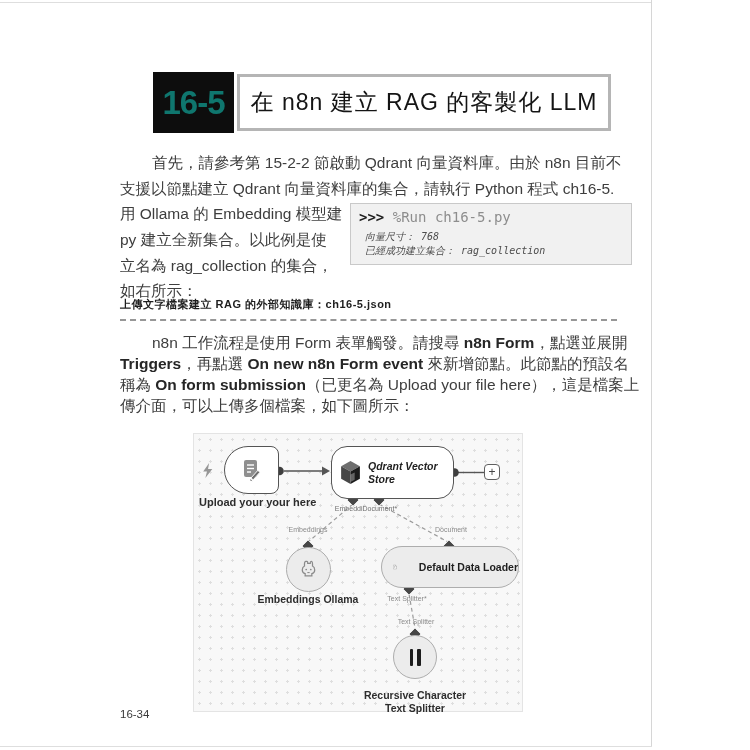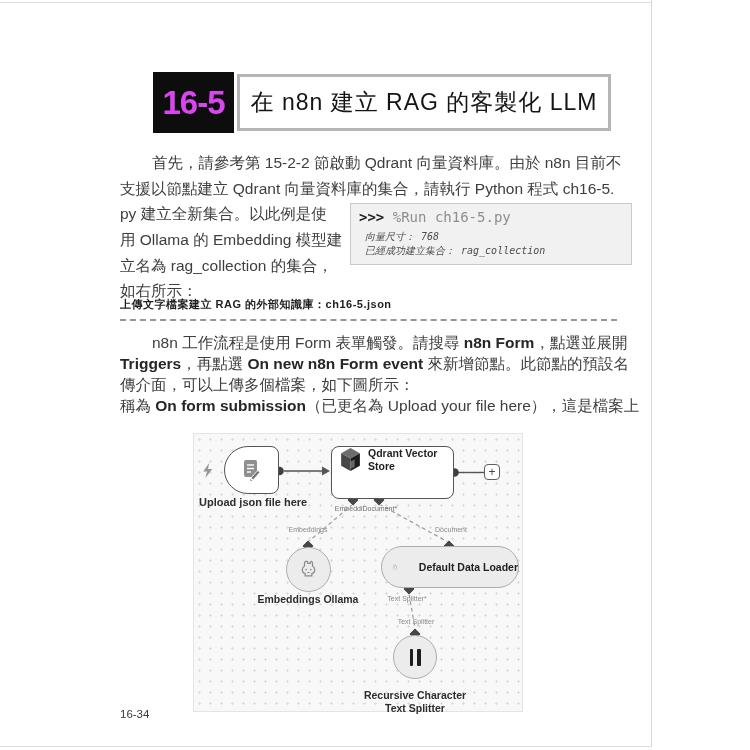--- a/index.html
+++ b/index.html
@@ -4,21 +4,21 @@
 <style>
   html,body{margin:0;padding:0;background:#fff;}
   body{width:750px;height:750px;overflow:hidden;font-family:"Liberation Sans",sans-serif;}
   .page{position:relative;width:750px;height:750px;background:#fff;}
   .edge{position:absolute;background:#dedede;}
   .edge-top{left:0;top:2px;width:652px;height:1px;}
   .edge-right{left:651px;top:0;width:1px;height:747px;background:#d6d6d6;}
   .edge-bottom{left:0;top:746px;width:652px;height:1px;}
 
   
-  .secnum{position:absolute;left:153px;top:72px;width:81px;height:61px;background:#0d0d0d;color:#d946ef;
+  .secnum{position:absolute;left:153px;top:72px;width:81px;height:61px;background:#0d0d0d;color:#0f766e;
     display:flex;align-items:center;justify-content:center;font-size:33px;font-weight:bold;letter-spacing:-1px;}
   .sectitle{position:absolute;left:237px;top:74px;width:374px;height:57px;border:3px solid #b5b5b5;background:#fff;
     box-sizing:border-box;display:flex;align-items:center;justify-content:center;}
   .sectitle span{font-size:23px;font-weight:500;color:#141414;letter-spacing:1px;}
 
   
   .para .line{white-space:nowrap;color:#3e3e3e;font-size:15.5px;}
   .p1full{position:absolute;left:120px;top:150px;width:515px;}
   .p1full .line{line-height:25.5px;}
   .p1left{position:absolute;left:120px;top:201px;width:232px;}
@@ -40,22 +40,22 @@
   .subheading{position:absolute;left:120px;top:297px;width:497px;margin:0;font-size:11px;font-weight:bold;
     color:#1e1e1e;letter-spacing:0.5px;padding-bottom:7px;border-bottom:2px dashed #979797;white-space:nowrap;}
 
   
   .diagram{position:absolute;left:193px;top:433px;width:330px;height:279px;background:#f8f8f8;border:1px solid #e4e4e4;
     box-sizing:border-box;background-image:radial-gradient(circle,#dedede 1px,rgba(0,0,0,0) 1.2px);background-size:11px 11px;}
   .wires{position:absolute;left:0;top:0;}
   .node{position:absolute;background:#fff;border:1.7px solid #555;box-sizing:border-box;}
   .trigger{left:30px;top:12px;width:55px;height:48px;border-radius:24px 8px 8px 24px;
     display:flex;align-items:center;justify-content:center;}
-  .qdrant{left:137px;top:12px;width:123px;height:53px;border-radius:8px;
-    display:flex;align-items:flex-start;padding-left:8px;gap:7px;}
+  .qdrant{left:137px;top:12px;width:123px;height:53px;border-radius:16px;
+    display:flex;align-items:center;padding-left:8px;gap:7px;font-style:italic;}
   .qlabel{font-size:10.5px;font-weight:600;color:#1f1f1f;line-height:13px;width:80px;}
   .plusbtn{position:absolute;left:290px;top:30px;width:16px;height:16px;border:1.6px solid #5f5f5f;border-radius:4px;
     background:#fff;box-sizing:border-box;display:flex;align-items:center;justify-content:center;
     font-size:12px;color:#444;line-height:1;}
   .bolt{position:absolute;left:7px;top:29px;}
   .nodelabel{position:absolute;font-weight:600;color:#2d2d2d;font-size:11px;white-space:nowrap;}
   .triggerlabel{left:5px;top:62px;}
   .ollamalabel{left:44px;top:159px;width:140px;text-align:center;font-size:10.5px;}
   .splitterlabel{left:166px;top:247px;width:110px;text-align:center;font-size:10.5px;line-height:12.5px;white-space:normal;margin-top:8px;}
   .connlabel{position:absolute;font-size:7px;color:#8a8a8a;text-align:center;width:120px;white-space:nowrap;}
@@ -87,42 +87,42 @@
   <div class="secnum">16-5</div>
   <div class="sectitle">
     <span>在 n8n 建立 RAG 的客製化 LLM</span>
   </div>
 
   <div class="para p1full">
     <div class="line indent">首先，請參考第 15-2-2 節啟動 Qdrant 向量資料庫。由於 n8n 目前不</div>
     <div class="line">支援以節點建立 Qdrant 向量資料庫的集合，請執行 Python 程式 ch16-5.</div>
   </div>
   <div class="para p1left">
+    <div class="line">用 Ollama 的 Embedding 模型建</div>
     <div class="line">py 建立全新集合。以此例是使</div>
-    <div class="line">用 Ollama 的 Embedding 模型建</div>
     <div class="line">立名為 rag_collection 的集合，</div>
     <div class="line">如右所示：</div>
   </div>
 
   <div class="terminal">
     <div class="tline1">
       <span class="prompt">&gt;&gt;&gt;</span>
       <span class="cmd">%Run ch16-5.py</span>
     </div>
     <div class="tout">向量尺寸： 768</div>
     <div class="tout">已經成功建立集合： rag_collection</div>
   </div>
 
   <h2 class="subheading">上傳文字檔案建立 RAG 的外部知識庫：ch16-5.json</h2>
 
   <div class="para p2">
     <div class="line indent"><span>n8n 工作流程是使用 Form 表單觸發。請搜尋 </span><b>n8n Form</b><span>，點選並展開</span></div>
     <div class="line"><b>Triggers</b><span>，再點選 </span><b>On new n8n Form event</b><span> 來新增節點。此節點的預設名</span></div>
+    <div class="line"><span>稱為 </span><b>On form submission</b><span>（已更名為 Upload your file here），這是檔案上</span></div>
     <div class="line"><span>傳介面，可以上傳多個檔案，如下圖所示：</span></div>
-    <div class="line"><span>稱為 </span><b>On form submission</b><span>（已更名為 Upload your file here），這是檔案上</span></div>
   </div>
 
   <div class="diagram">
     <svg class="wires" width="330" height="279">
 
       <line x1="90" y1="37" x2="133" y2="37" stroke="#555" stroke-width="1.6"></line>
       <polygon points="128,32.5 136,37 128,41.5" fill="#555"></polygon>
 
       <line x1="264" y1="38.5" x2="291" y2="38.5" stroke="#555" stroke-width="1.4"></line>
 
@@ -148,21 +148,21 @@
     <div class="node trigger">
       <svg width="24" height="24" viewBox="0 0 24 24">
         <rect x="4" y="2" width="13" height="17" rx="2" fill="#8f8f8f"></rect>
         <line x1="7" y1="7" x2="14" y2="7" stroke="#fff" stroke-width="1.4"></line>
         <line x1="7" y1="10.5" x2="14" y2="10.5" stroke="#fff" stroke-width="1.4"></line>
         <line x1="7" y1="14" x2="11" y2="14" stroke="#fff" stroke-width="1.4"></line>
         <polygon points="11,20 13.2,21.8 20,14.2 17.8,12.4" fill="#6e6e6e" stroke="#f8f8f8" stroke-width="1"></polygon>
         <polygon points="10.2,22.6 12.4,23.2 10.6,21" fill="#6e6e6e"></polygon>
       </svg>
     </div>
-    <div class="nodelabel triggerlabel">Upload json file here</div>
+    <div class="nodelabel triggerlabel">Upload your your here</div>
 
     <div class="node qdrant">
       <svg width="21" height="25" viewBox="0 0 20 24">
         <polygon points="10,1 19,6 10,11 1,6" fill="#6e6e6e"></polygon>
         <polygon points="1,6 10,11 10,23 1,18" fill="#474747"></polygon>
         <polygon points="19,6 10,11 10,23 19,18" fill="#1c1c1c"></polygon>
         <polygon points="10,14 14,12 14,19 10,21" fill="#efefef" opacity="0.35"></polygon>
       </svg>
       <div class="qlabel">Qdrant Vector Store</div>
     </div>

